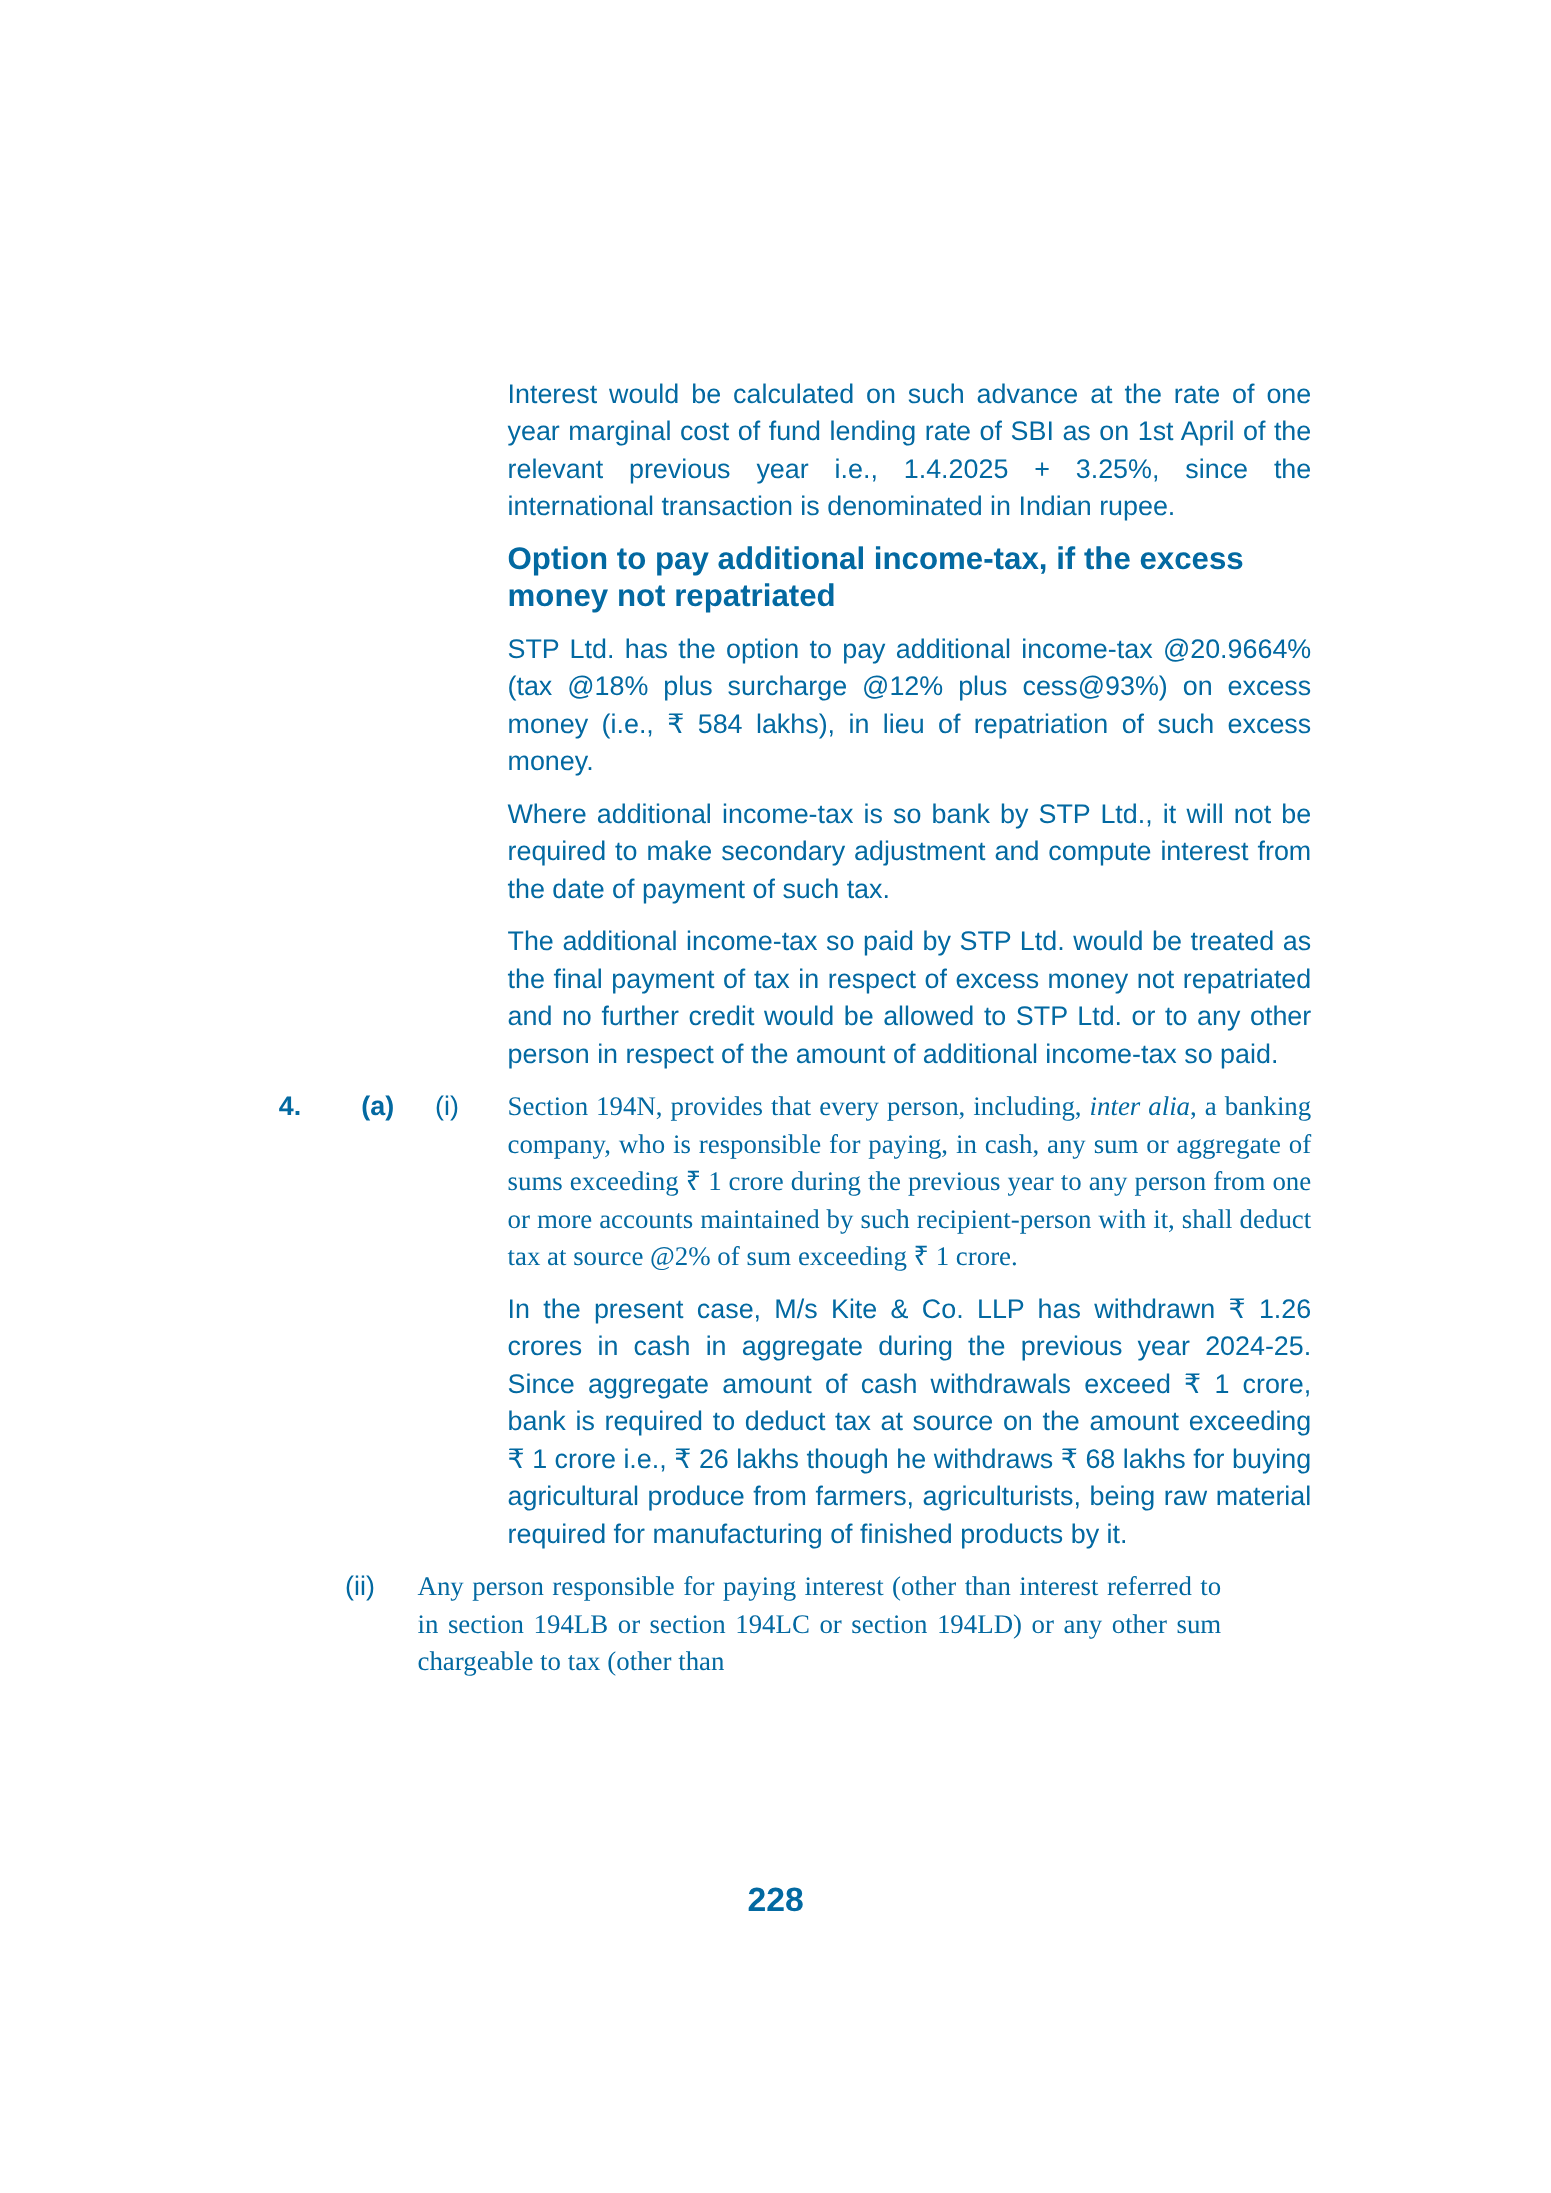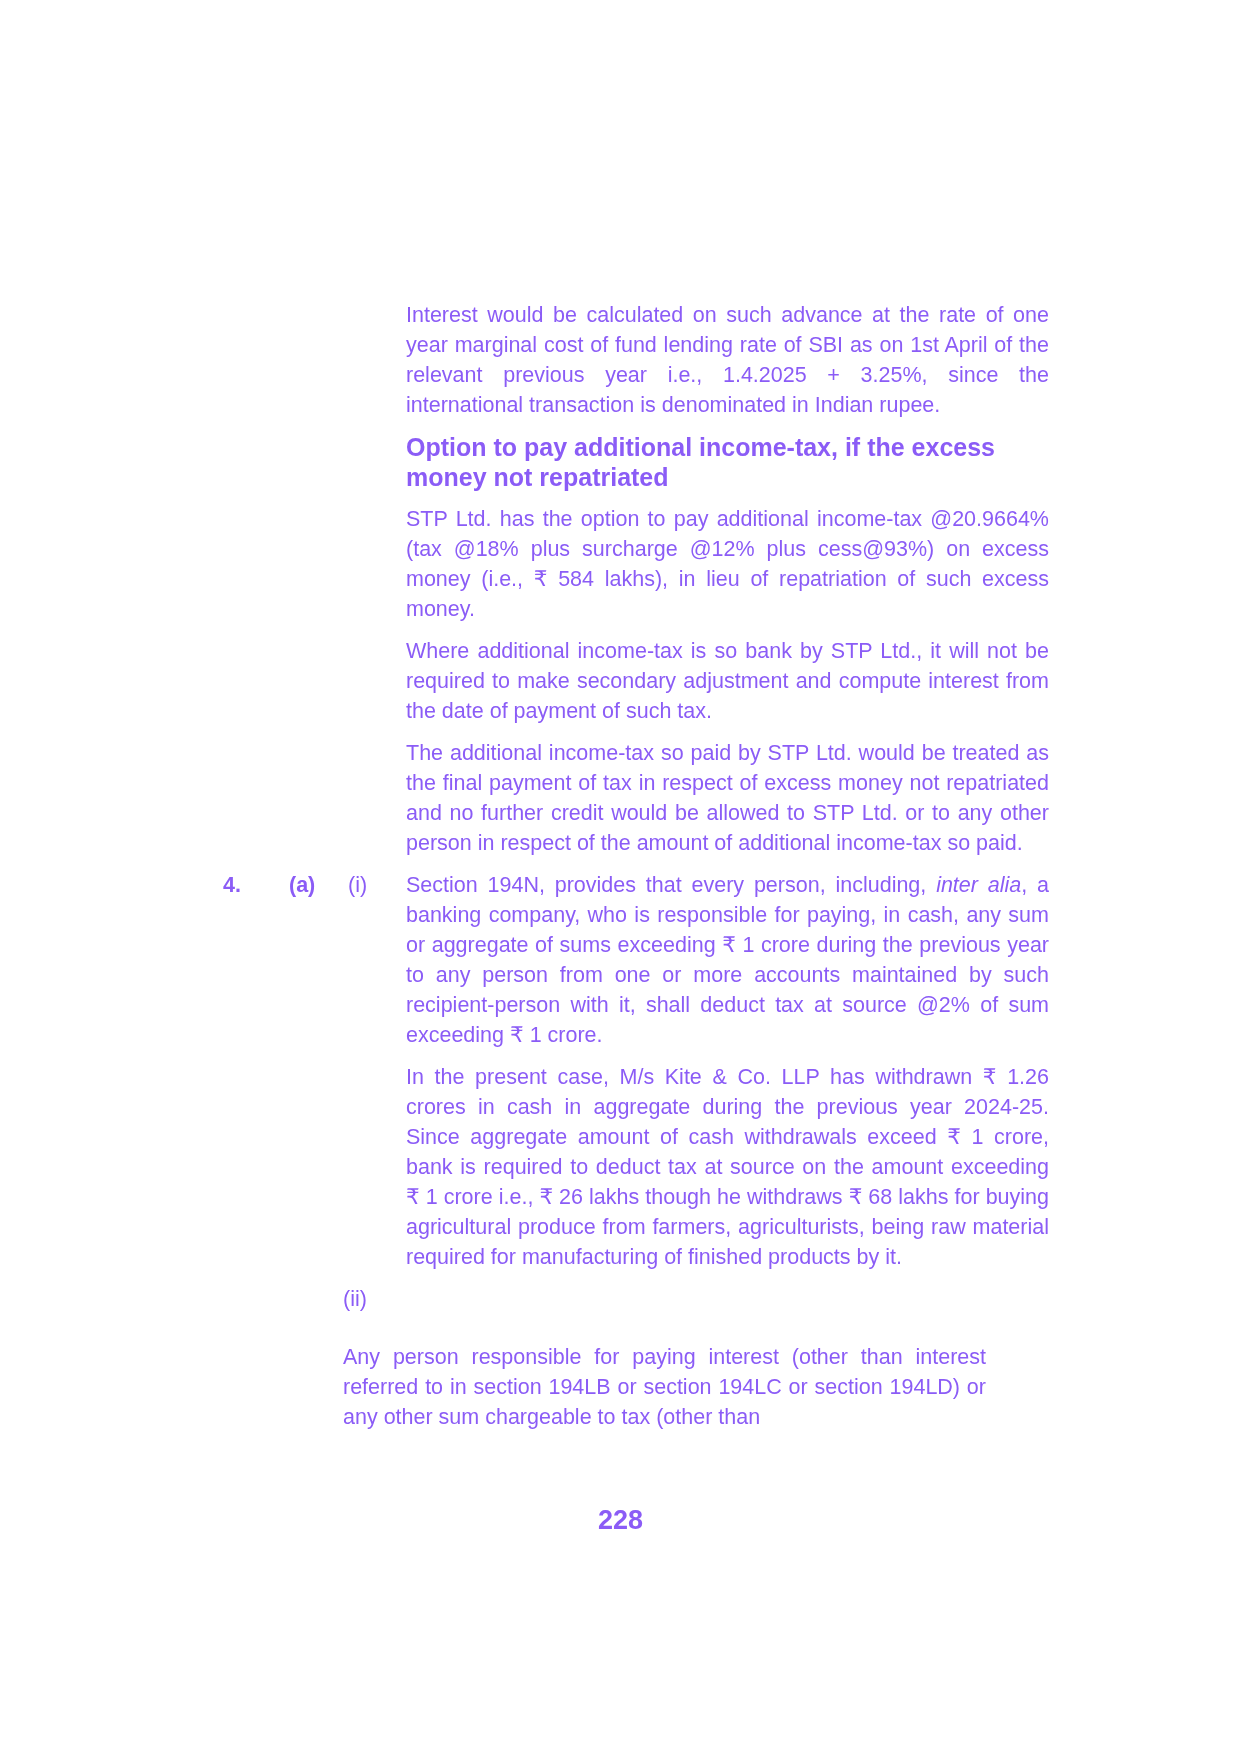--- a/index.html
+++ b/index.html
@@ -5,21 +5,21 @@
   html, body {
     margin: 0;
     padding: 0;
     background: #ffffff;
   }
   .page {
     position: relative;
     width: 1241px;
     height: 1754px;
     background: #ffffff;
-    color: #8b5cf6;
+    color: #0369a1;
     font-family: "Liberation Sans", "DejaVu Sans", sans-serif;
     font-size: 21.5px;
     line-height: 30px;
     overflow: hidden;
   }
   .content {
     position: absolute;
     top: 300px;
     left: 223px;
     width: 830px;
@@ -49,24 +49,24 @@
     flex: 0 0 59px;
     font-weight: 700;
   }
   .item-row .col-roman {
     flex: 0 0 58px;
   }
   .item-row .item-text {
     display: block;
     width: 643px;
     text-align: justify;
+    font-family: Liberation Serif, serif;
   }
   .item-row.indent-roman {
-    margin-left: 120px;
-    flex-direction: column;
+    margin-left: 53px;
   }
   .item-text em {
     font-style: italic;
   }
   .page-number {
     position: absolute;
     top: 1505px;
     left: 0;
     width: 1241px;
     text-align: center;

